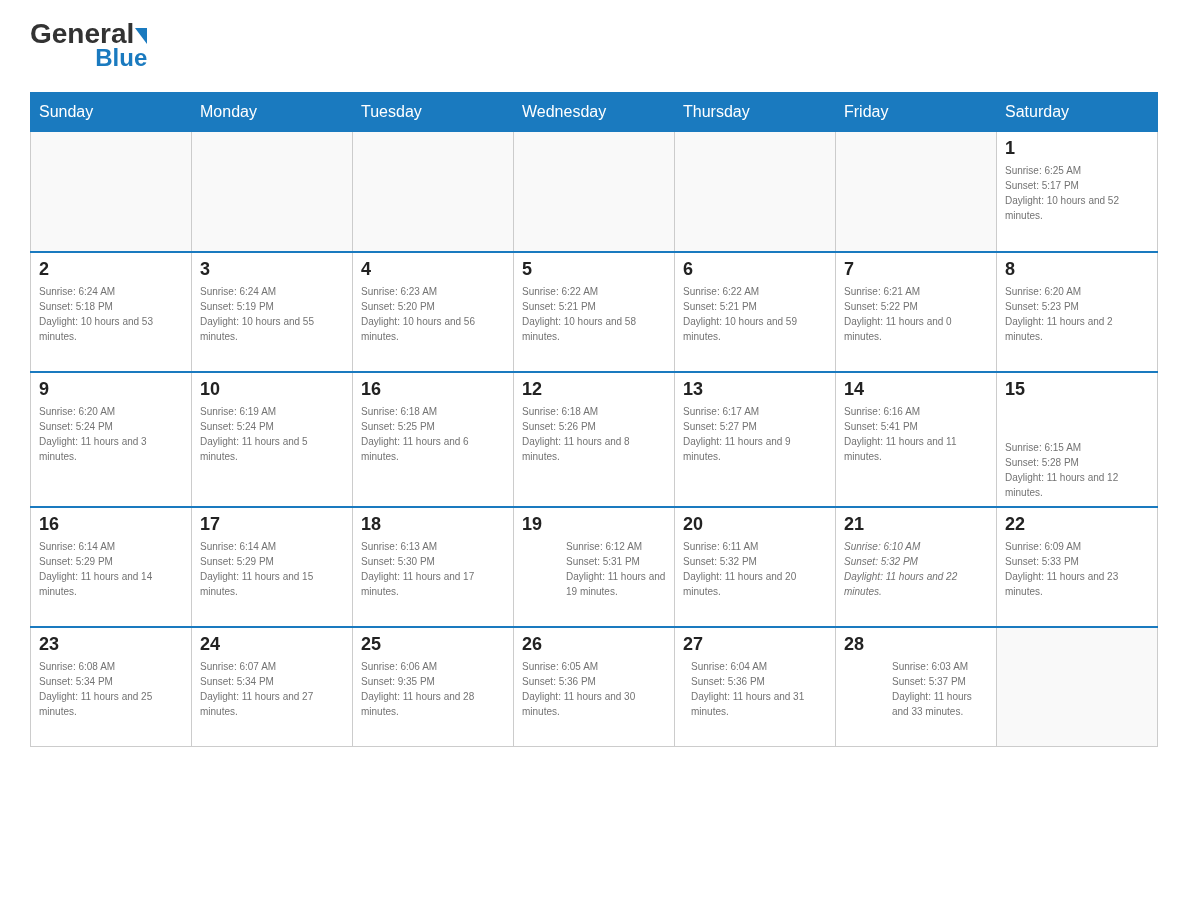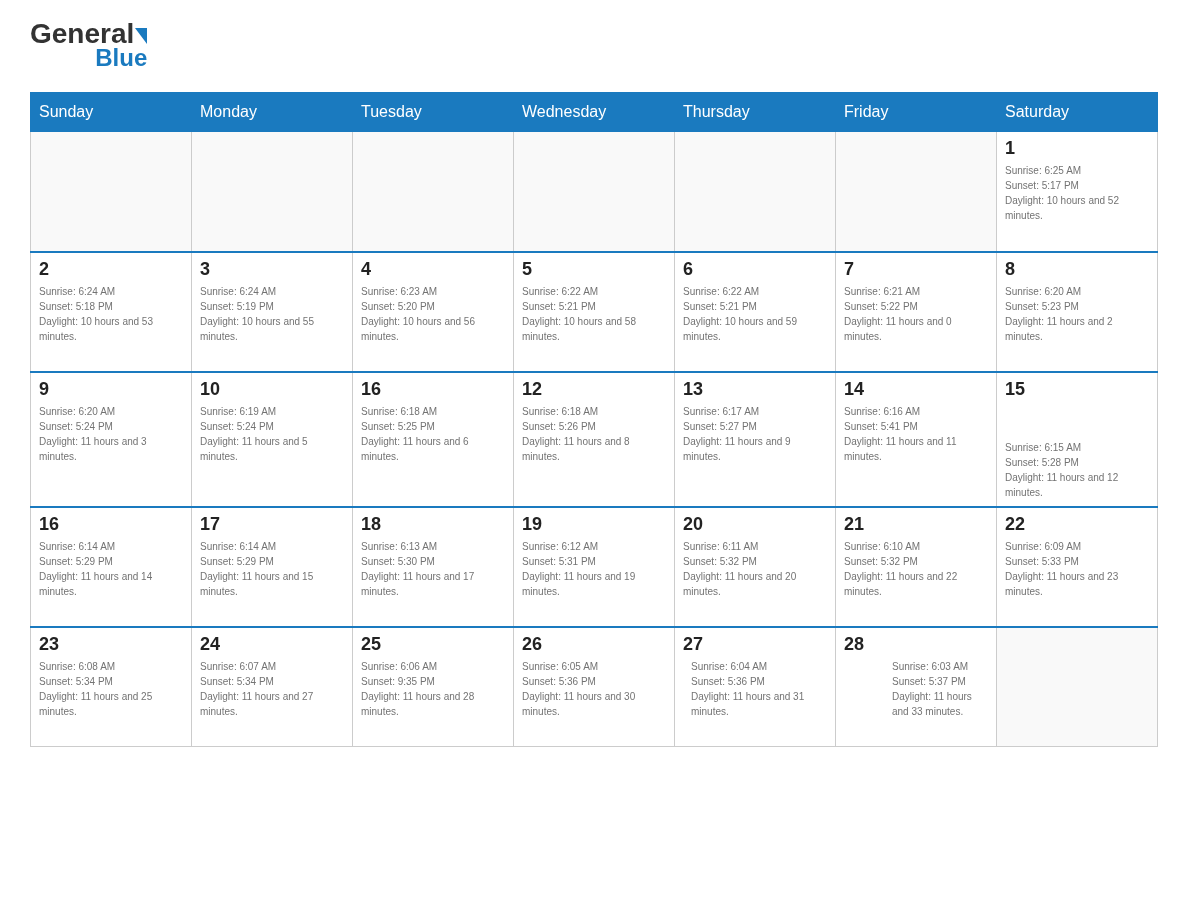--- a/index.html
+++ b/index.html
@@ -235,33 +235,33 @@
 Daylight: 11 hours and 15 minutes.</div>
         </td>
         <td>
           <span class="day-num">18</span>
           <div class="day-info" style="white-space: pre-line;">Sunrise: 6:13 AM
 Sunset: 5:30 PM
 Daylight: 11 hours and 17 minutes.</div>
         </td>
         <td>
           <span class="day-num">19</span>
-          <div class="day-info" style="white-space: pre-line;">Sunrise: 6:12 AM
+          <div class="day-info" style="white-space: pre-line; margin-left: 44px;">Sunrise: 6:12 AM
 Sunset: 5:31 PM
 Daylight: 11 hours and 19 minutes.</div>
         </td>
         <td>
           <span class="day-num">20</span>
           <div class="day-info" style="white-space: pre-line;">Sunrise: 6:11 AM
 Sunset: 5:32 PM
 Daylight: 11 hours and 20 minutes.</div>
         </td>
         <td>
           <span class="day-num">21</span>
-          <div class="day-info" style="white-space: pre-line;">Sunrise: 6:10 AM
+          <div class="day-info" style="white-space: pre-line; font-style: italic;">Sunrise: 6:10 AM
 Sunset: 5:32 PM
 Daylight: 11 hours and 22 minutes.</div>
         </td>
         <td>
           <span class="day-num">22</span>
           <div class="day-info" style="white-space: pre-line;">Sunrise: 6:09 AM
 Sunset: 5:33 PM
 Daylight: 11 hours and 23 minutes.</div>
         </td>
       </tr>

